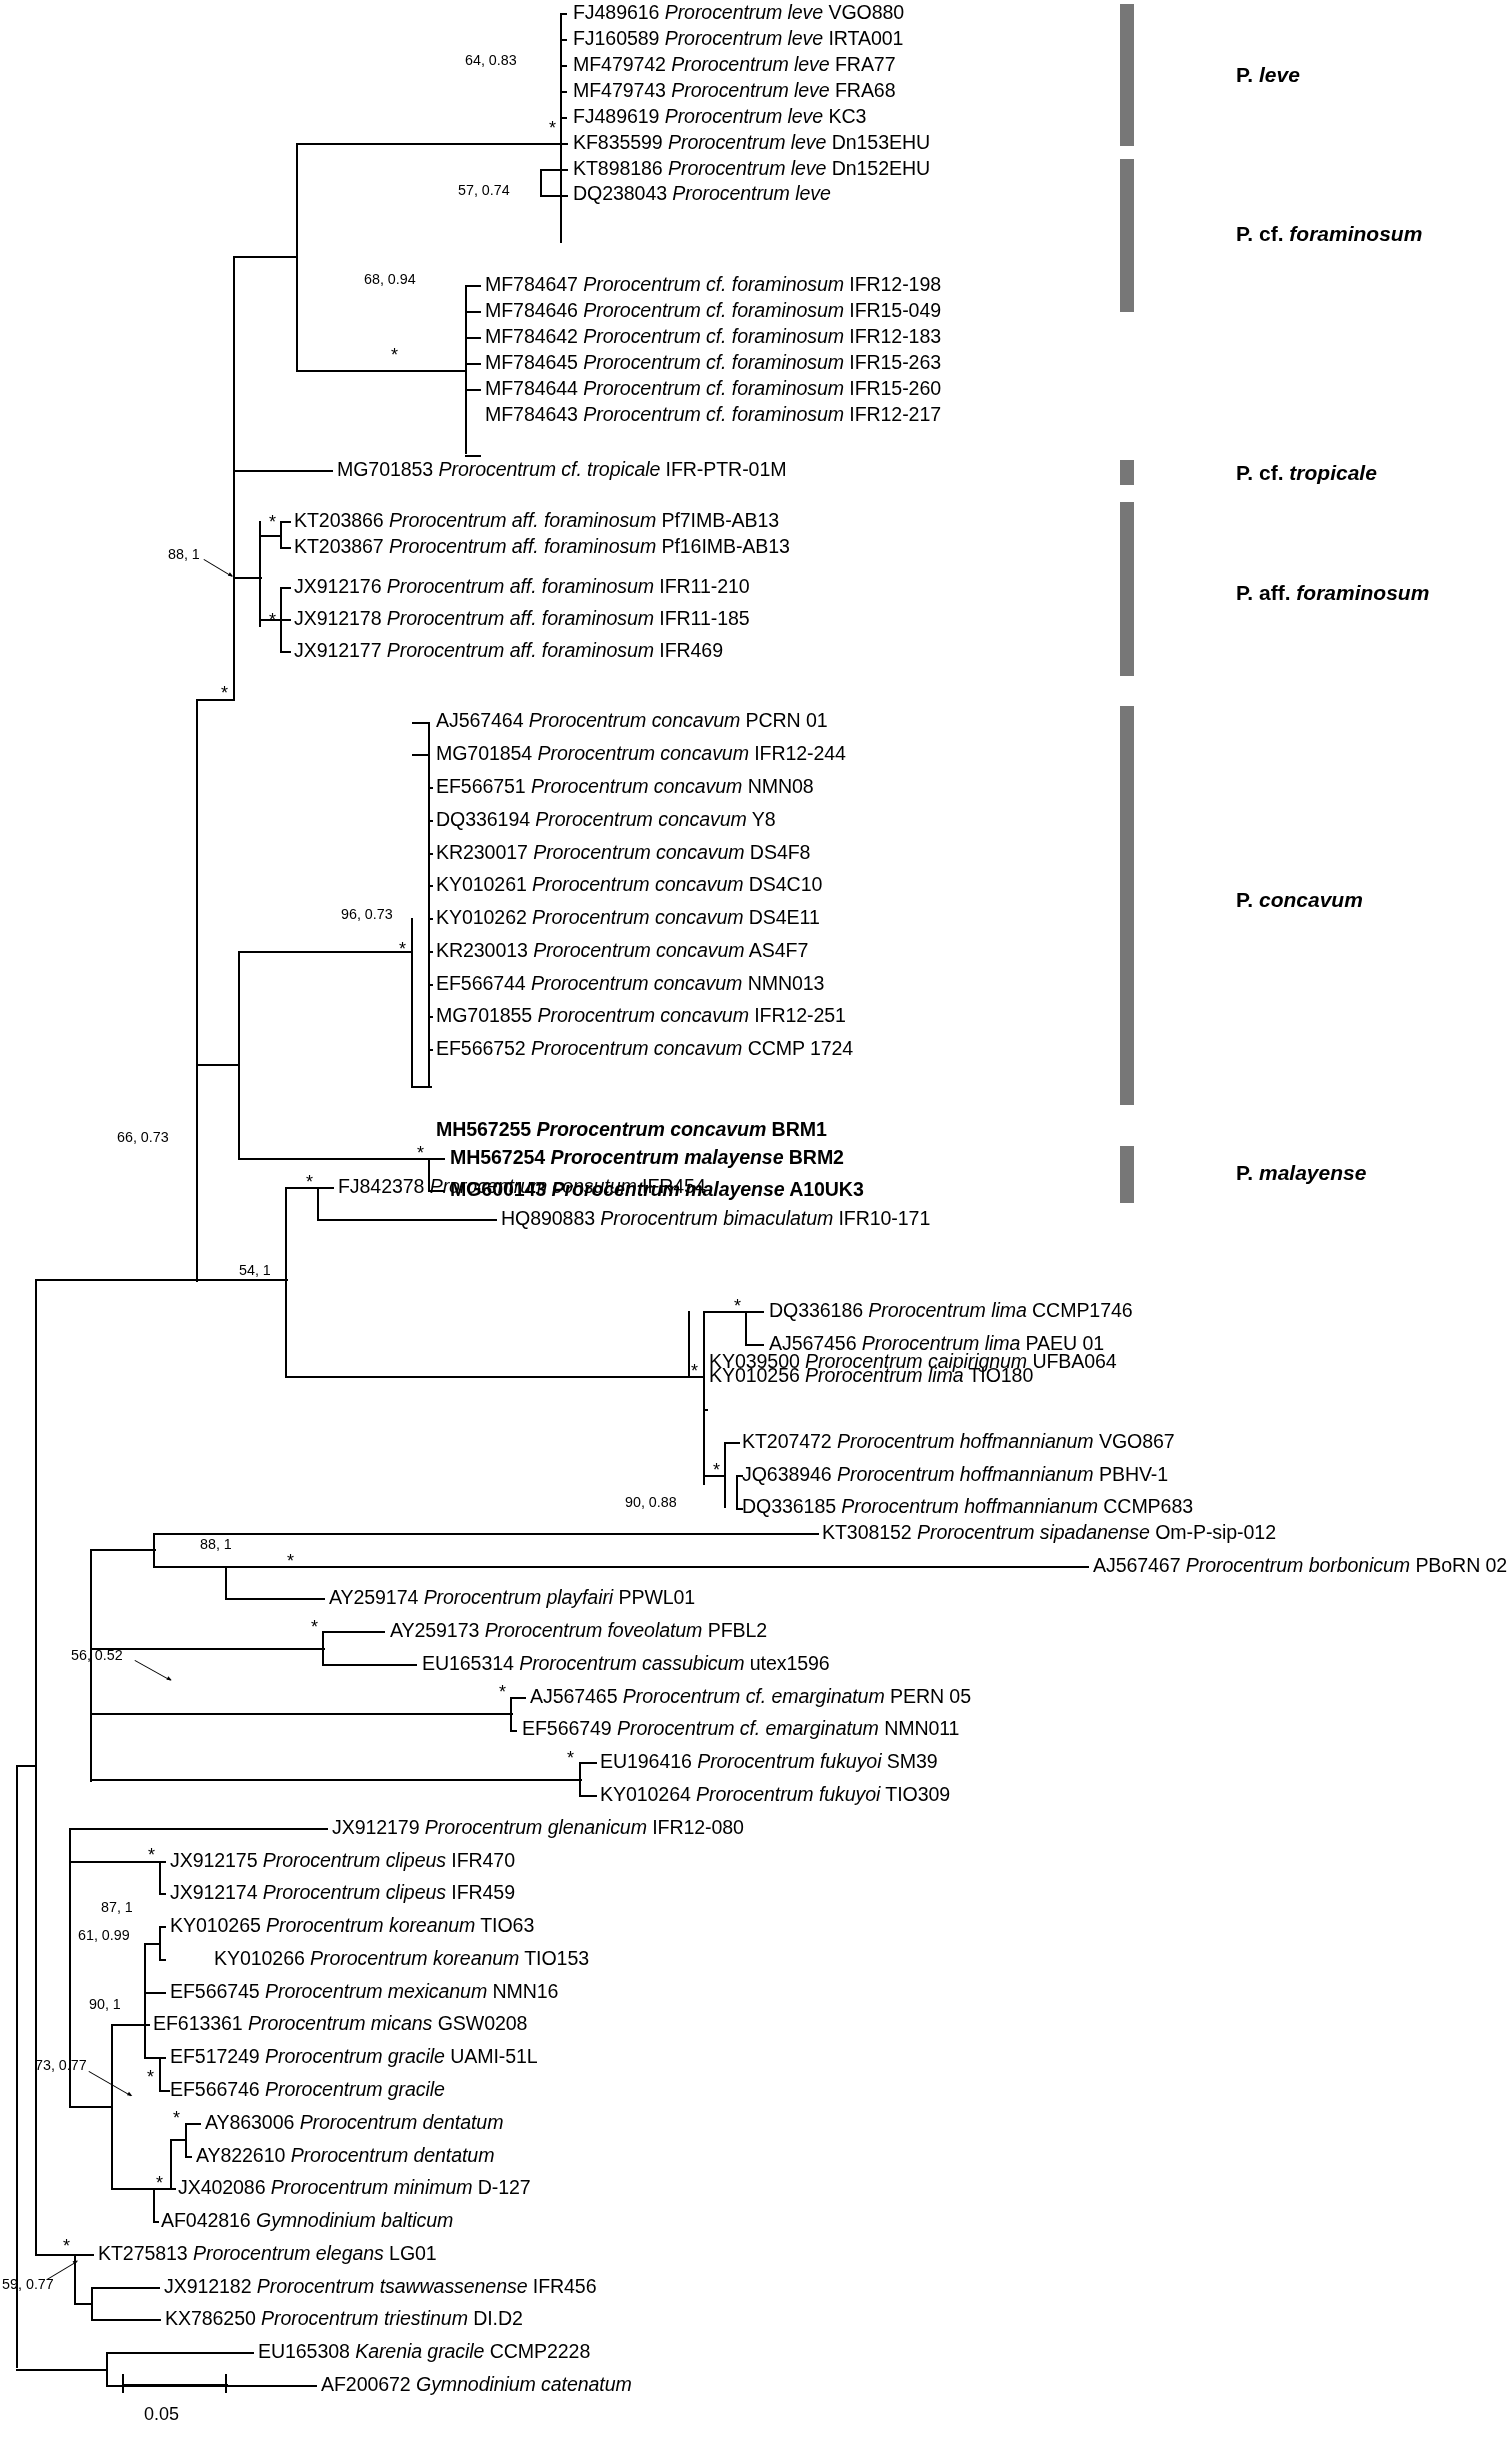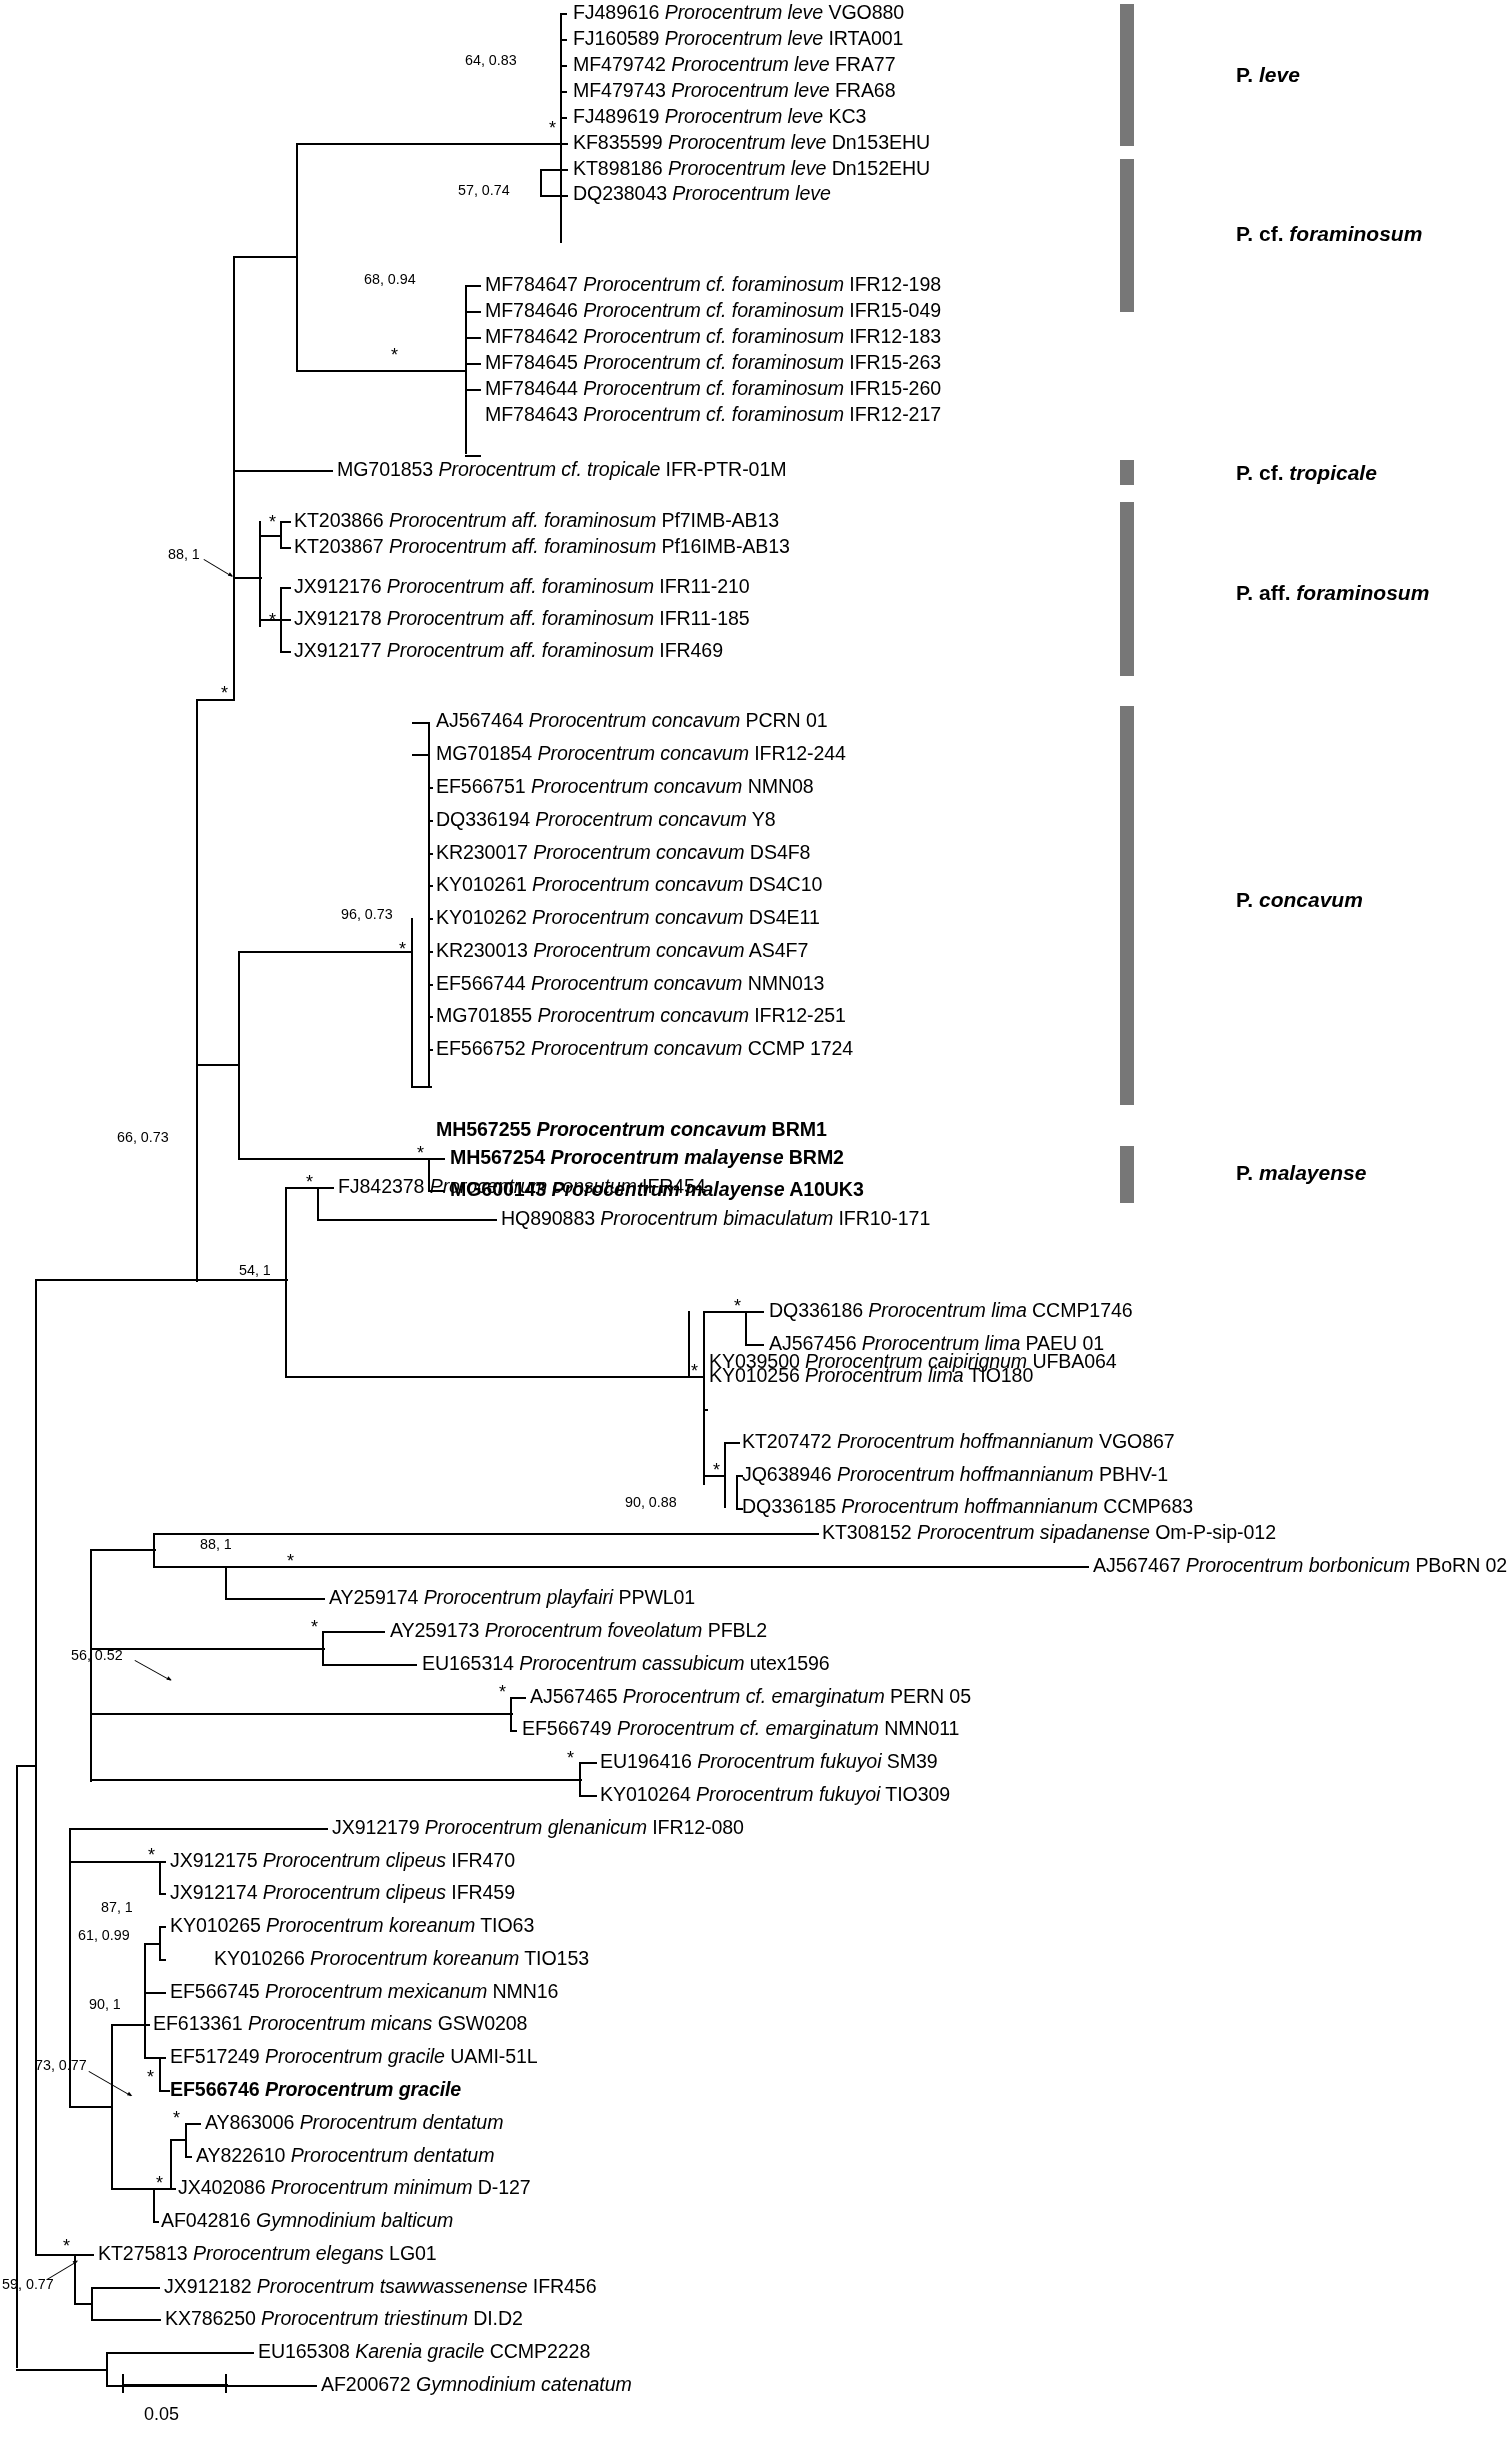--- a/index.html
+++ b/index.html
@@ -385,21 +385,21 @@
     <div class="leaf" style="left:600px;top:1785px;"><span class="acc">KY010264</span> <span class="sp">Prorocentrum fukuyoi</span><span class="str"> TIO309</span></div>
     <div class="leaf" style="left:332px;top:1818px;"><span class="acc">JX912179</span> <span class="sp">Prorocentrum glenanicum</span><span class="str"> IFR12-080</span></div>
 
     <div class="leaf" style="left:170px;top:1851px;"><span class="acc">JX912175</span> <span class="sp">Prorocentrum clipeus</span><span class="str"> IFR470</span></div>
     <div class="leaf" style="left:170px;top:1883px;"><span class="acc">JX912174</span> <span class="sp">Prorocentrum clipeus</span><span class="str"> IFR459</span></div>
     <div class="leaf" style="left:170px;top:1916px;"><span class="acc">KY010265</span> <span class="sp">Prorocentrum koreanum</span><span class="str"> TIO63</span></div>
     <div class="leaf" style="left:170px;top:1949px;margin-left:44px;"><span class="acc">KY010266</span> <span class="sp">Prorocentrum koreanum</span><span class="str"> TIO153</span></div>
     <div class="leaf" style="left:170px;top:1982px;"><span class="acc">EF566745</span> <span class="sp">Prorocentrum mexicanum</span><span class="str"> NMN16</span></div>
     <div class="leaf" style="left:153px;top:2014px;"><span class="acc">EF613361</span> <span class="sp">Prorocentrum micans</span><span class="str"> GSW0208</span></div>
     <div class="leaf" style="left:170px;top:2047px;"><span class="acc">EF517249</span> <span class="sp">Prorocentrum gracile</span><span class="str"> UAMI-51L</span></div>
-    <div class="leaf" style="left:170px;top:2080px;font-weight:bold;"><span class="acc">EF566746</span> <span class="sp">Prorocentrum gracile</span><span class="str"></span></div>
+    <div class="leaf" style="left:170px;top:2080px;"><span class="acc">EF566746</span> <span class="sp">Prorocentrum gracile</span><span class="str"></span></div>
     <div class="leaf" style="left:205px;top:2113px;"><span class="acc">AY863006</span> <span class="sp">Prorocentrum dentatum</span><span class="str"></span></div>
     <div class="leaf" style="left:196px;top:2146px;"><span class="acc">AY822610</span> <span class="sp">Prorocentrum dentatum</span><span class="str"></span></div>
     <div class="leaf" style="left:178px;top:2178px;"><span class="acc">JX402086</span> <span class="sp">Prorocentrum minimum</span><span class="str"> D-127</span></div>
     <div class="leaf" style="left:161px;top:2211px;"><span class="acc">AF042816</span> <span class="sp">Gymnodinium balticum</span><span class="str"></span></div>
     <div class="leaf" style="left:98px;top:2244px;"><span class="acc">KT275813</span> <span class="sp">Prorocentrum elegans</span><span class="str"> LG01</span></div>
     <div class="leaf" style="left:164px;top:2277px;"><span class="acc">JX912182</span> <span class="sp">Prorocentrum tsawwassenense</span><span class="str"> IFR456</span></div>
     <div class="leaf" style="left:165px;top:2309px;"><span class="acc">KX786250</span> <span class="sp">Prorocentrum triestinum</span><span class="str"> DI.D2</span></div>
     <div class="leaf" style="left:258px;top:2342px;"><span class="acc">EU165308</span> <span class="sp">Karenia gracile</span><span class="str"> CCMP2228</span></div>
     <div class="leaf" style="left:321px;top:2375px;"><span class="acc">AF200672</span> <span class="sp">Gymnodinium catenatum</span><span class="str"></span></div>
   </div>

